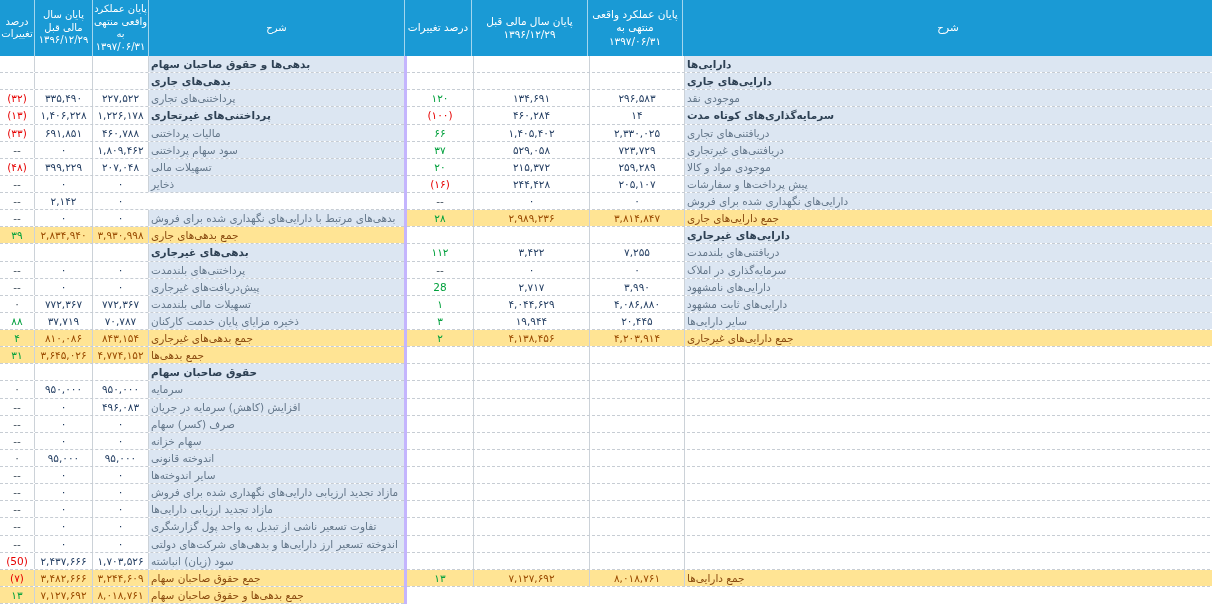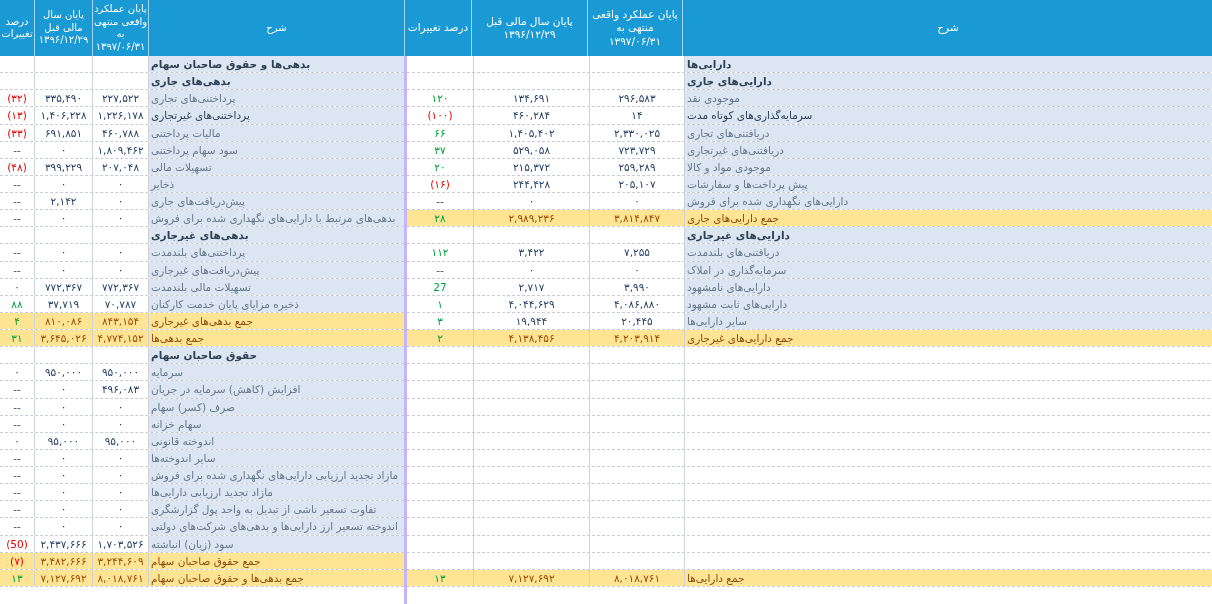--- a/index.html
+++ b/index.html
@@ -44,21 +44,21 @@
   .row .c:not(:first-child){border-left:1px solid #ccd2d8;}
   .row .c-lbl{
     justify-content:flex-end;direction:rtl;text-align:right;
     padding:0 6px 0 2px;background:var(--label_bg);color:var(--item_text);
   }
   .num{direction:ltr;color:var(--number_text);}
   .pc-g{color:var(--positive);}
   .pc-r{color:var(--negative);}
   .pc-n{color:var(--neutral);}
   .row.section .c-lbl{font-weight:bold;color:var(--section_text);}
-  .row.item-bold .c-lbl{font-weight:normal;color:var(--section_text);}
+  .row.item-bold .c-lbl{font-weight:bold;color:var(--section_text);}
   .row.total .c{background:var(--total_bg);}
   .row.total .c-lbl{color:var(--total_text);}
   .row.total .val{color:var(--total_num);}
   .row.blank .c-lbl{background:#fff;}
   .date{direction:ltr;}
 </style>
 </head>
 <body>
 
 <div class="page">
@@ -145,27 +145,32 @@
         <div class="row item">
           <div class="c c-pct num pc-n">--</div>
           <div class="c c-prev num val">۰</div>
           <div class="c c-act num val">۰</div>
           <div class="c c-lbl">ذخایر</div>
         </div>
         <div class="row item">
           <div class="c c-pct num pc-n">--</div>
           <div class="c c-prev num val">۲,۱۴۲</div>
           <div class="c c-act num val">۰</div>
-          <div class="c c-lbl">پیش‌دریافت‌های جاری</div>
         </div>
         <div class="row item">
           <div class="c c-pct num pc-n">--</div>
           <div class="c c-prev num val">۰</div>
           <div class="c c-act num val">۰</div>
           <div class="c c-lbl">بدهی‌های مرتبط با دارایی‌های نگهداری شده برای فروش</div>
+        </div>
+        <div class="row total">
+          <div class="c c-pct num pc-g">۳۹</div>
+          <div class="c c-prev num val">۲,۸۳۴,۹۴۰</div>
+          <div class="c c-act num val">۳,۹۳۰,۹۹۸</div>
+          <div class="c c-lbl">جمع بدهی‌های جاری</div>
         </div>
         <div class="row section">
           <div class="c c-pct num "></div>
           <div class="c c-prev num val"></div>
           <div class="c c-act num val"></div>
           <div class="c c-lbl">بدهی‌های غیرجاری</div>
         </div>
         <div class="row item">
           <div class="c c-pct num pc-n">--</div>
           <div class="c c-prev num val">۰</div>
@@ -360,21 +365,21 @@
           <div class="c c-act num val">۷,۲۵۵</div>
           <div class="c c-lbl">دریافتنی‌های بلندمدت</div>
         </div>
         <div class="row item">
           <div class="c c-pct num pc-n">--</div>
           <div class="c c-prev num val">۰</div>
           <div class="c c-act num val">۰</div>
           <div class="c c-lbl">سرمایه‌گذاری در املاک</div>
         </div>
         <div class="row item">
-          <div class="c c-pct num pc-g">27</div>
+          <div class="c c-pct num pc-g">28</div>
           <div class="c c-prev num val">۲,۷۱۷</div>
           <div class="c c-act num val">۳,۹۹۰</div>
           <div class="c c-lbl">دارایی‌های نامشهود</div>
         </div>
         <div class="row item">
           <div class="c c-pct num pc-g">۱</div>
           <div class="c c-prev num val">۴,۰۴۴,۶۲۹</div>
           <div class="c c-act num val">۴,۰۸۶,۸۸۰</div>
           <div class="c c-lbl">دارایی‌های ثابت مشهود</div>
         </div>

